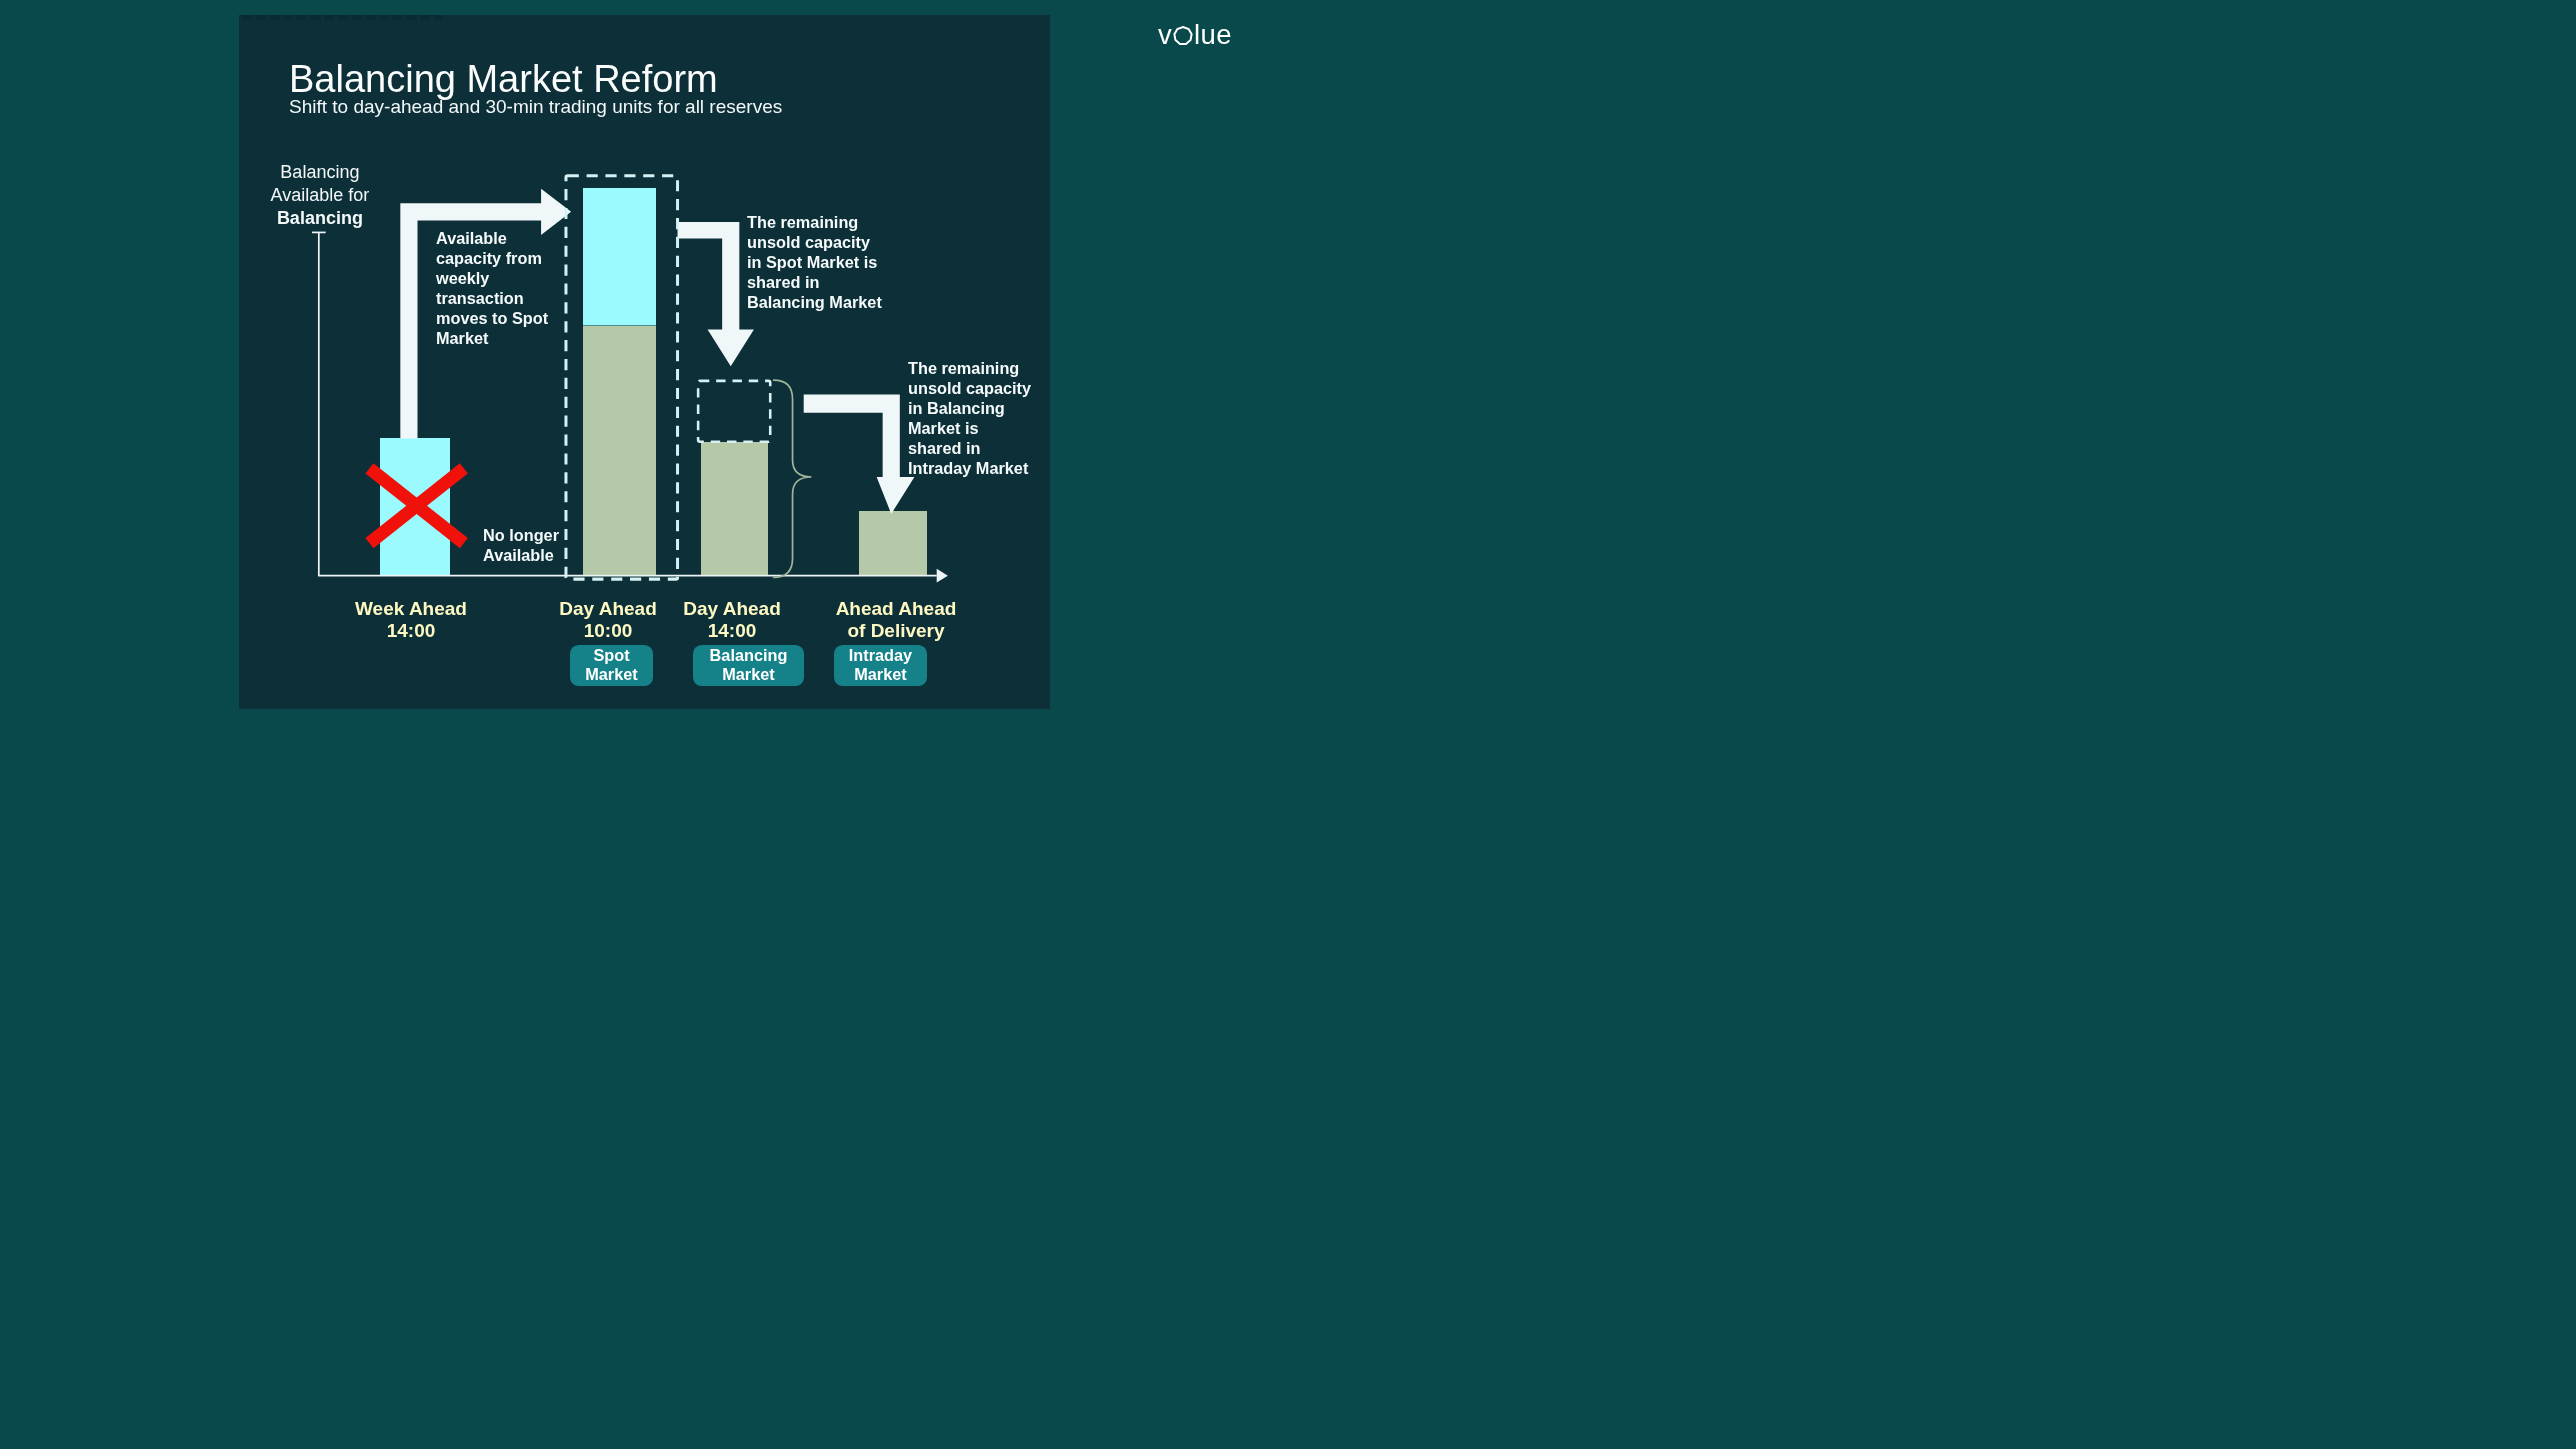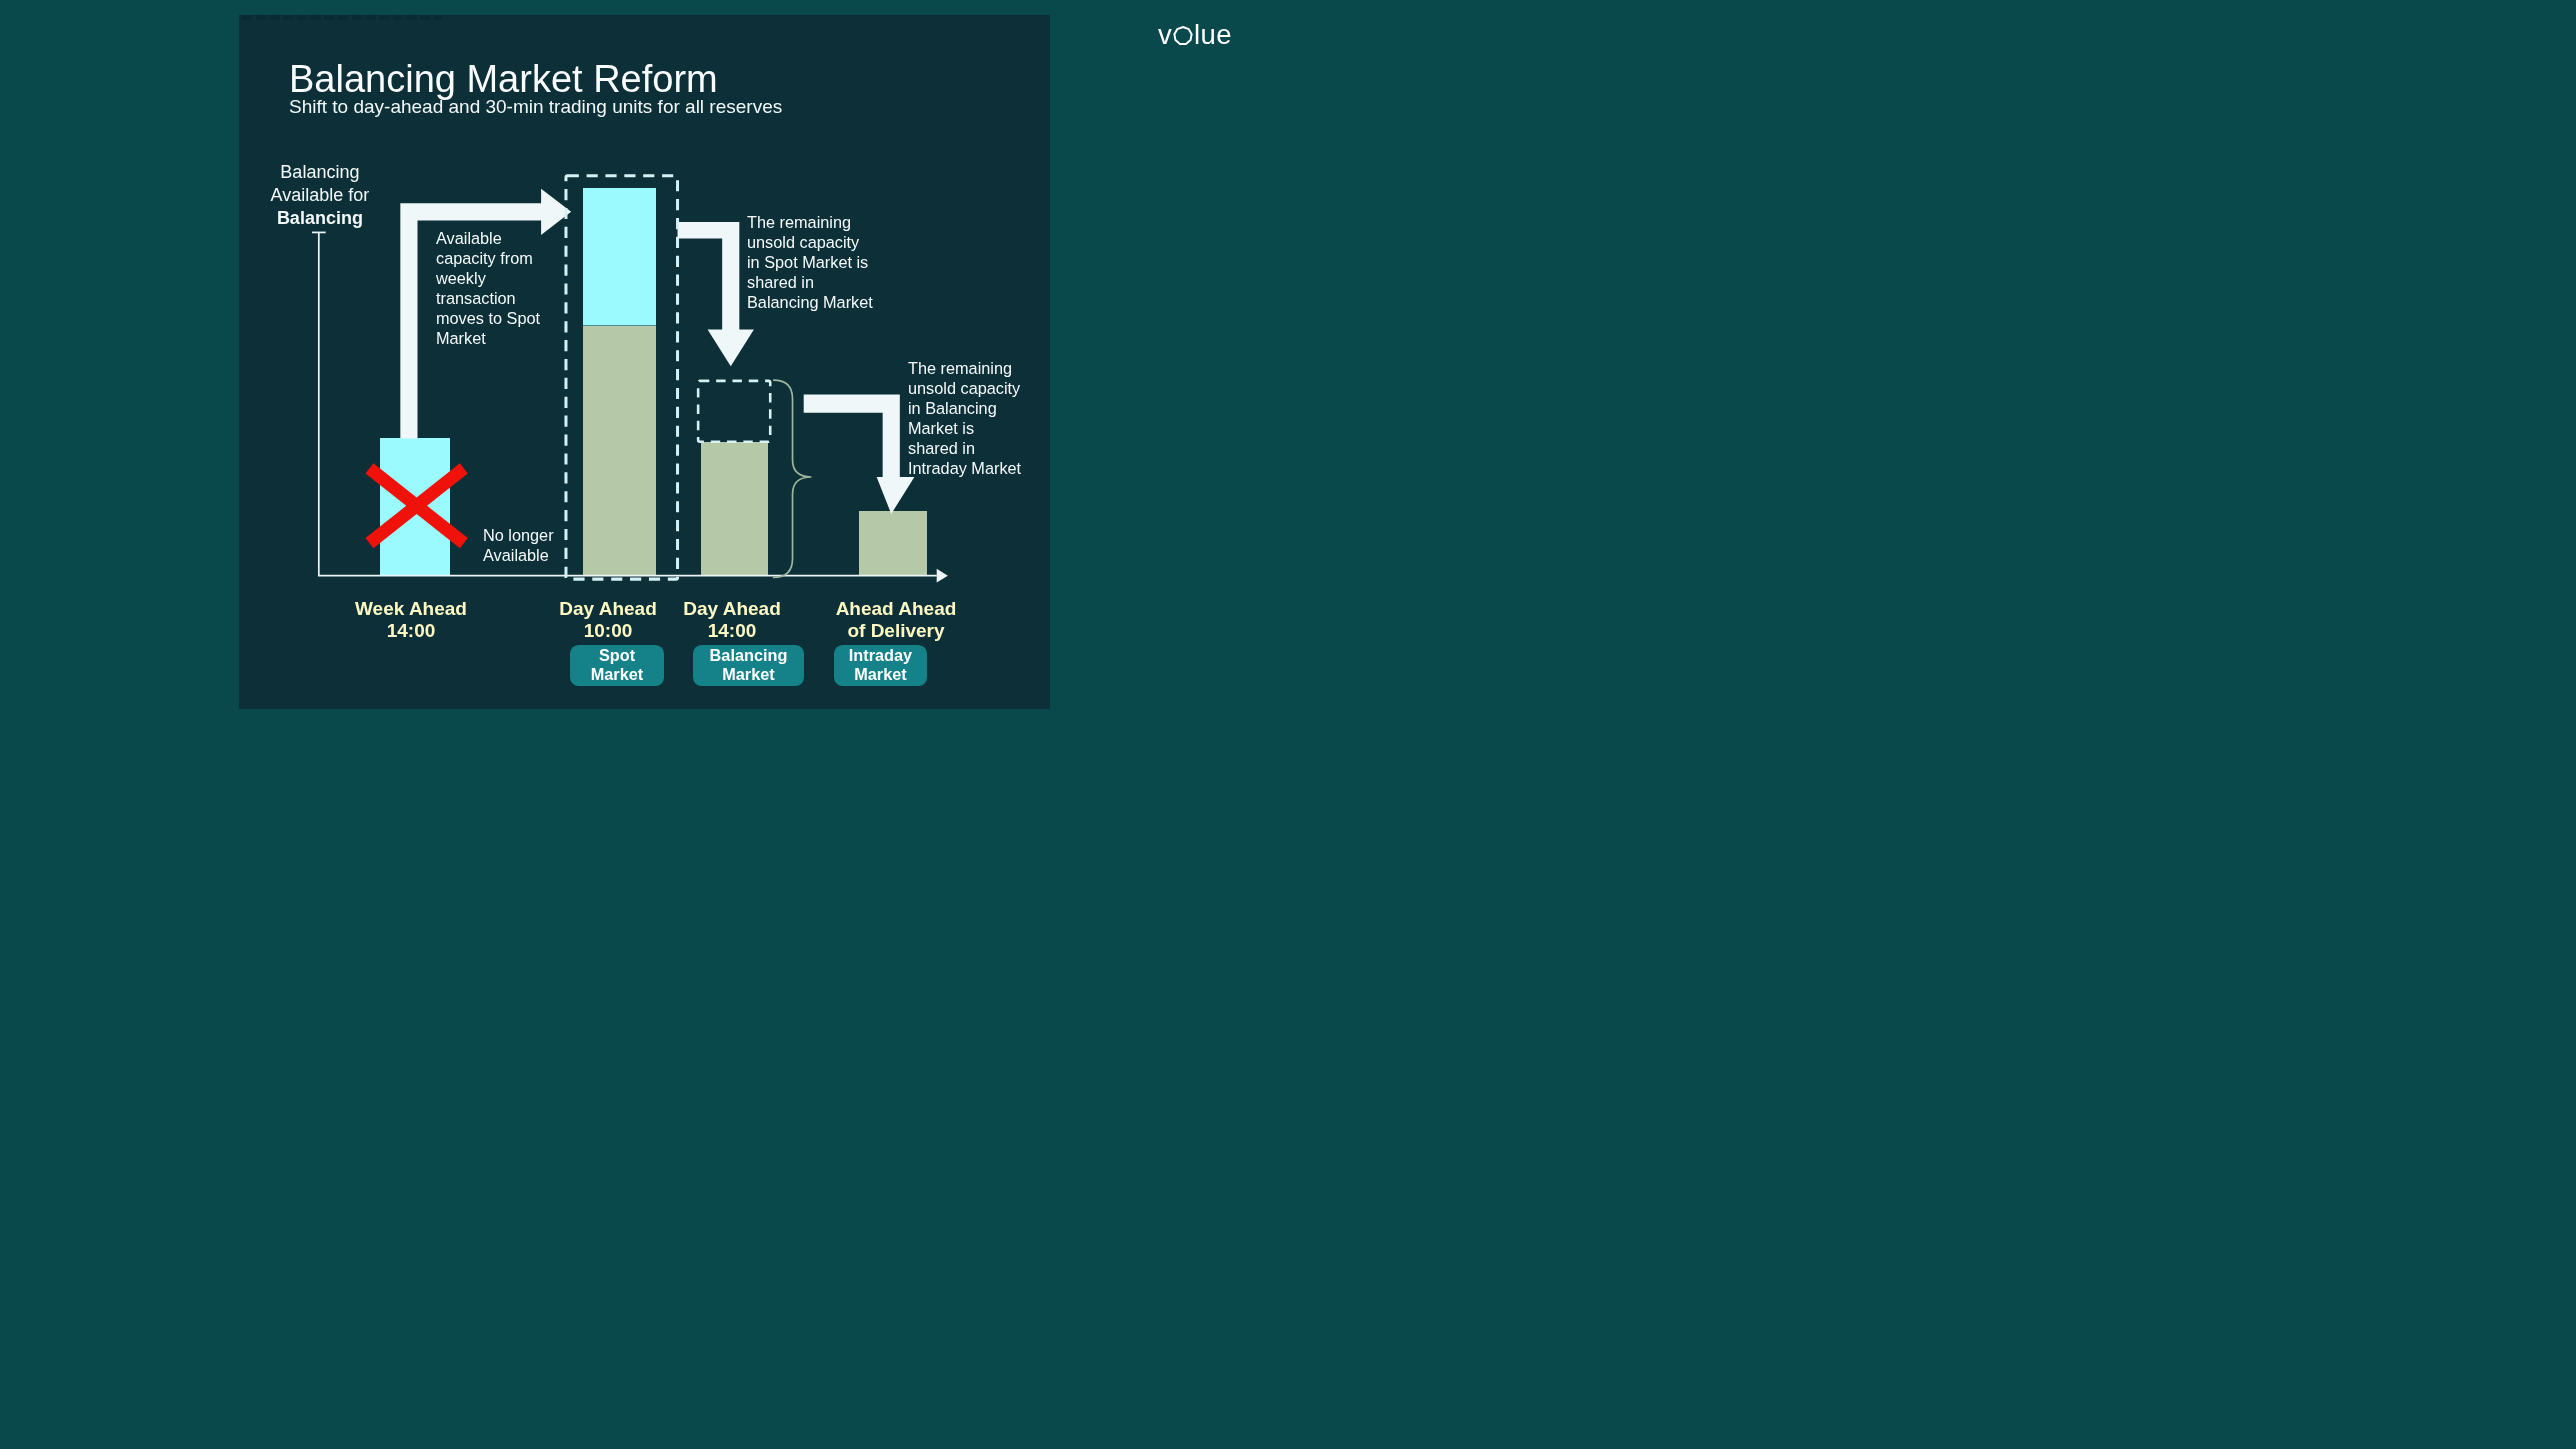--- a/index.html
+++ b/index.html
@@ -33,36 +33,36 @@
   .bar.sage{background:#B5C8A7;}
   .bar-week{left:141px;top:423px;width:70px;height:137px;}
   .bar-spot-cyan{left:344px;top:173px;width:73px;height:138px;}
   .bar-spot-sage{left:344px;top:311px;width:73px;height:250px;}
   .bar-balancing{left:462px;top:427px;width:67px;height:134px;}
   .bar-intraday{left:620px;top:496px;width:68px;height:64px;}
 
   .overlay{position:absolute;left:0;top:0;z-index:2;pointer-events:none;}
 
   
-  .ann{position:absolute;z-index:3;color:#F5FAFA;font-size:16.3px;line-height:20px;font-weight:400;}
+  .ann{position:absolute;z-index:3;color:#F5FAFA;font-size:16.3px;line-height:20px;font-weight:700;}
   .ann-left{left:197px;top:213px;width:137px;}
   .ann-nolonger{left:244px;top:474px;width:137px;line-height:20.6px;margin-top:36px;}
   .ann-mid{left:508px;top:197px;width:163px;}
   .ann-right{left:669px;top:343px;width:141px;}
 
   
   .xlab{position:absolute;top:583px;width:146px;text-align:center;z-index:3;
         color:#fef9c3;font-size:19px;line-height:22px;font-weight:600;}
   .xlab-week{left:99px;} .xlab-spot{left:296px;} .xlab-bal{left:420px;} .xlab-intra{left:584px;}
 
   
   .mbtn{position:absolute;top:630px;height:41px;z-index:3;background:#15828A;border-radius:8.6px;
         color:#FFFFFF;font-size:16.3px;line-height:19px;font-weight:600;text-align:center;
         display:flex;align-items:center;justify-content:center;}
-  .mbtn-spot{left:331px;width:94px;}
+  .mbtn-spot{left:331px;width:83px;}
   .mbtn-bal{left:454px;width:111px;}
   .mbtn-intra{left:595px;width:93px;}
 </style>
 </head>
 <body>
 
 <div class="stage">
 
   <div class="logo">
     <span>v</span>

